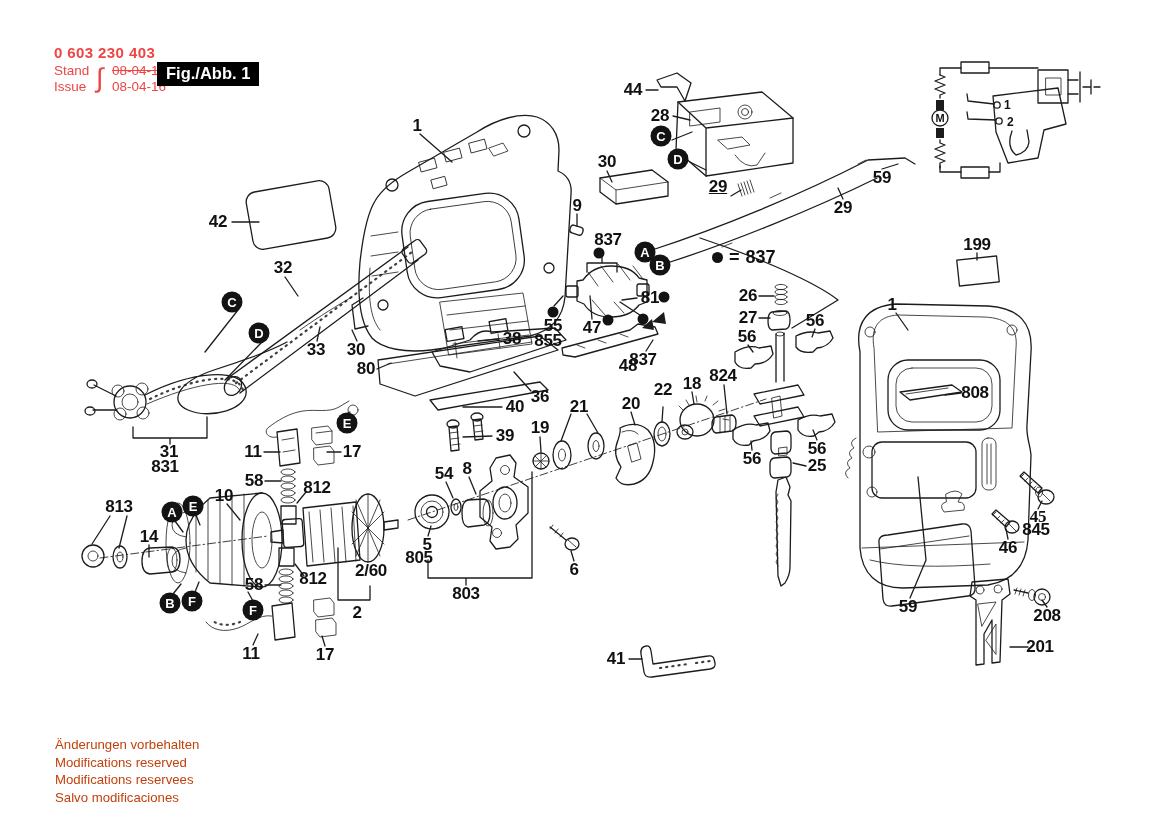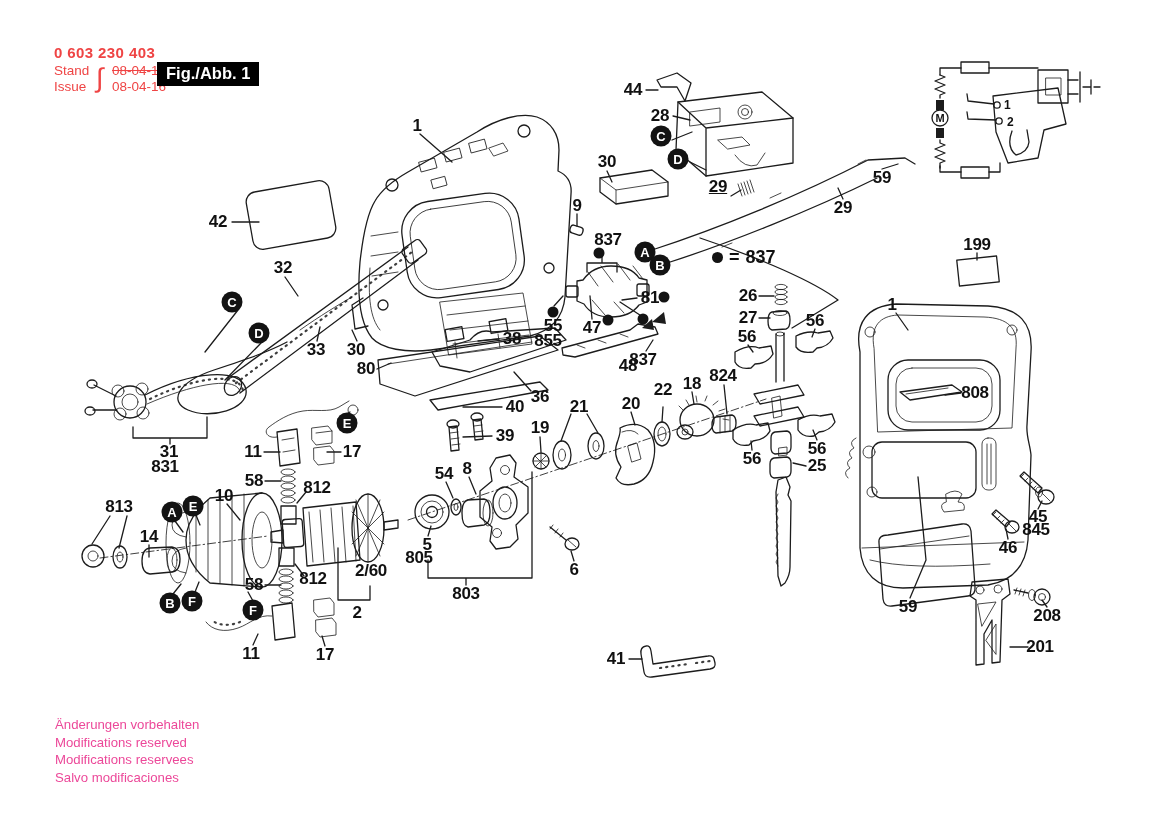--- a/index.html
+++ b/index.html
@@ -24,22 +24,22 @@
   .bmark{position:absolute;transform:translate(-50%,-50%);width:11px;height:11px;border-radius:50%;background:#131313;}
   .legend{position:absolute;display:flex;align-items:center;gap:6px;font:700 18px "Liberation Sans",sans-serif;color:#111;}
   .legend .bdot{width:11px;height:11px;border-radius:50%;background:#131313;display:inline-block;}
   .hdr{position:absolute;left:54px;top:44px;color:#ef4444;}
   .hdr .pn{font:600 15px "Liberation Sans",sans-serif;letter-spacing:.4px;}
   .hdr .rows{display:grid;grid-template-columns:42px 16px auto;margin-top:2px;font:400 13.5px "Liberation Sans",sans-serif;line-height:16px;}
   .hdr .brace{grid-row:1/3;grid-column:2;font-size:27px;line-height:32px;font-weight:300;transform:translateY(-1px);}
   .hdr s{text-decoration:line-through;}
   .figbox{position:absolute;left:157px;top:62px;background:#000;color:#fff;
     font:700 16.5px "Liberation Sans",sans-serif;padding:2px 9px 3px 9px;}
-  .ftr{position:absolute;left:55px;top:716px;font:400 13.2px "Liberation Sans",sans-serif;
-    line-height:17.5px;color:#ec4899;}
+  .ftr{position:absolute;left:55px;top:736px;font:400 13.2px "Liberation Sans",sans-serif;
+    line-height:17.5px;color:#c2410c;}
 </style>
 </head>
 <body>
 
 <div class="page">
 
 <svg id="art" width="1169" height="826" viewBox="0 0 1169 826">
 
   <g>
     <path d="M940,75 V68 H961 M989,68 H1038"></path>
@@ -449,21 +449,21 @@
       <span class="plabel" style="left: 748px; top: 296px;">26</span>
       <span class="plabel" style="left: 748px; top: 318px;">27</span>
       <span class="plabel" style="left: 747px; top: 337px;">56</span>
       <span class="plabel" style="left: 815px; top: 321px;">56</span>
       <span class="plabel" style="left: 752px; top: 459px;">56</span>
       <span class="plabel" style="left: 817px; top: 449px;">56</span>
       <span class="plabel" style="left: 817px; top: 466px;">25</span>
       <span class="plabel" style="left: 977px; top: 245px;">199</span>
       <span class="plabel" style="left: 892px; top: 305px;">1</span>
       <span class="plabel" style="left: 975px; top: 393px;">808</span>
-      <span class="plabel" style="left: 1038px; top: 517px;">45</span>
+      <span class="plabel" style="left: 1038px; top: 517px; font-family: Liberation Serif, serif;">45</span>
       <span class="plabel" style="left: 1036px; top: 530px;">845</span>
       <span class="plabel" style="left: 1008px; top: 548px;">46</span>
       <span class="plabel" style="left: 908px; top: 607px;">59</span>
       <span class="plabel" style="left: 1047px; top: 616px;">208</span>
       <span class="plabel" style="left: 1040px; top: 647px;">201</span>
       <span class="plabel" style="left: 616px; top: 659px;">41</span>
       <span class="cletter" style="left: 661px; top: 136px;">C</span>
       <span class="cletter" style="left: 678px; top: 159px;">D</span>
       <span class="cletter" style="left: 645px; top: 252px;">A</span>
       <span class="cletter" style="left: 660px; top: 265px;">B</span>

